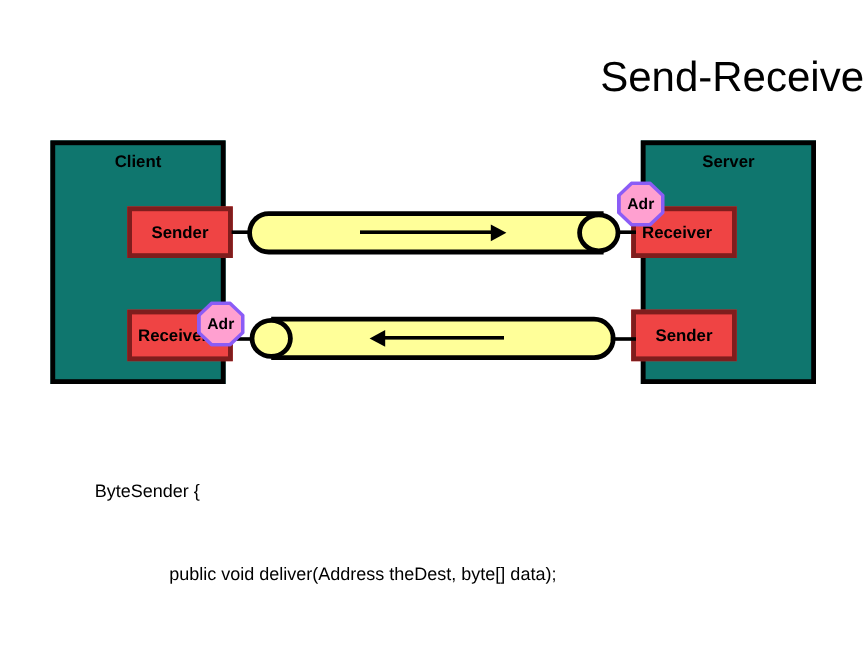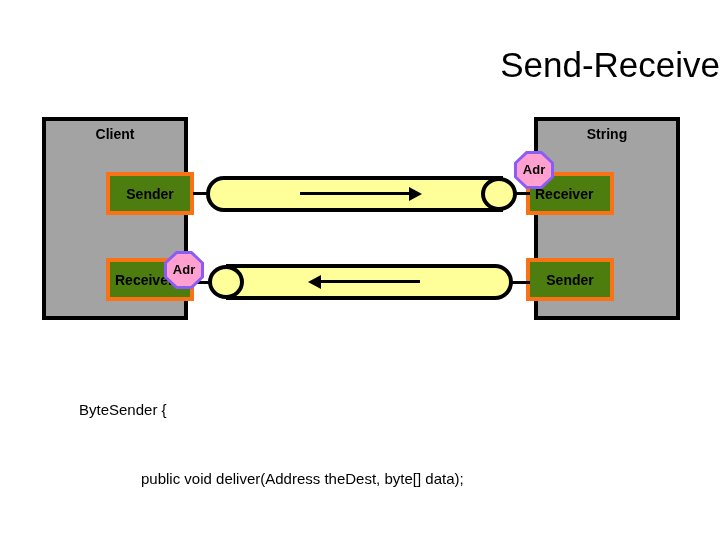--- a/index.html
+++ b/index.html
@@ -35,40 +35,40 @@
     position: absolute;
     left: 0;
     top: 0;
     width: 720px;
     height: 345px;
   }
 
   
   .container-box {
     position: absolute;
-    background: #a3a3a3;
+    background: #0f766e;
     border: 4px solid #000000;
     box-sizing: border-box;
   }
   .container-label {
     position: absolute;
     top: 5px;
     width: 100%;
     text-align: center;
     font-size: 14px;
     font-weight: bold;
     line-height: 17px;
     white-space: nowrap;
   }
 
   
   .component-box {
     position: absolute;
-    background: #4d7c0f;
-    border: 4px solid #f97316;
+    background: #ef4444;
+    border: 4px solid #7f1d1d;
     box-sizing: border-box;
   }
   .component-label {
     position: absolute;
     left: 0;
     top: 50%;
     transform: translateY(-50%);
     width: 100%;
     text-align: center;
     font-size: 14px;
@@ -203,21 +203,21 @@
   <div class="component-box" style="left:106px; top:258px; width:88px; height:43px;">
     <div class="component-label" style="text-align:left; padding-left:5px; width:auto;">Receiver</div>
   </div>
 
   <div class="adr-octagon" style="left:164px; top:251px;">
     <div class="adr-inner"></div>
     <span class="adr-text">Adr</span>
   </div>
 
   <div class="container-box" style="left:534px; top:117px; width:146px; height:203px;">
-    <div class="container-label">String</div>
+    <div class="container-label">Server</div>
   </div>
 
   <div class="component-box" style="left:526px; top:172px; width:88px; height:43px;">
     <div class="component-label" style="text-align:left; padding-left:5px; width:auto;">Receiver</div>
   </div>
 
   <div class="component-box" style="left:526px; top:258px; width:88px; height:43px;">
     <div class="component-label">Sender</div>
   </div>
 

